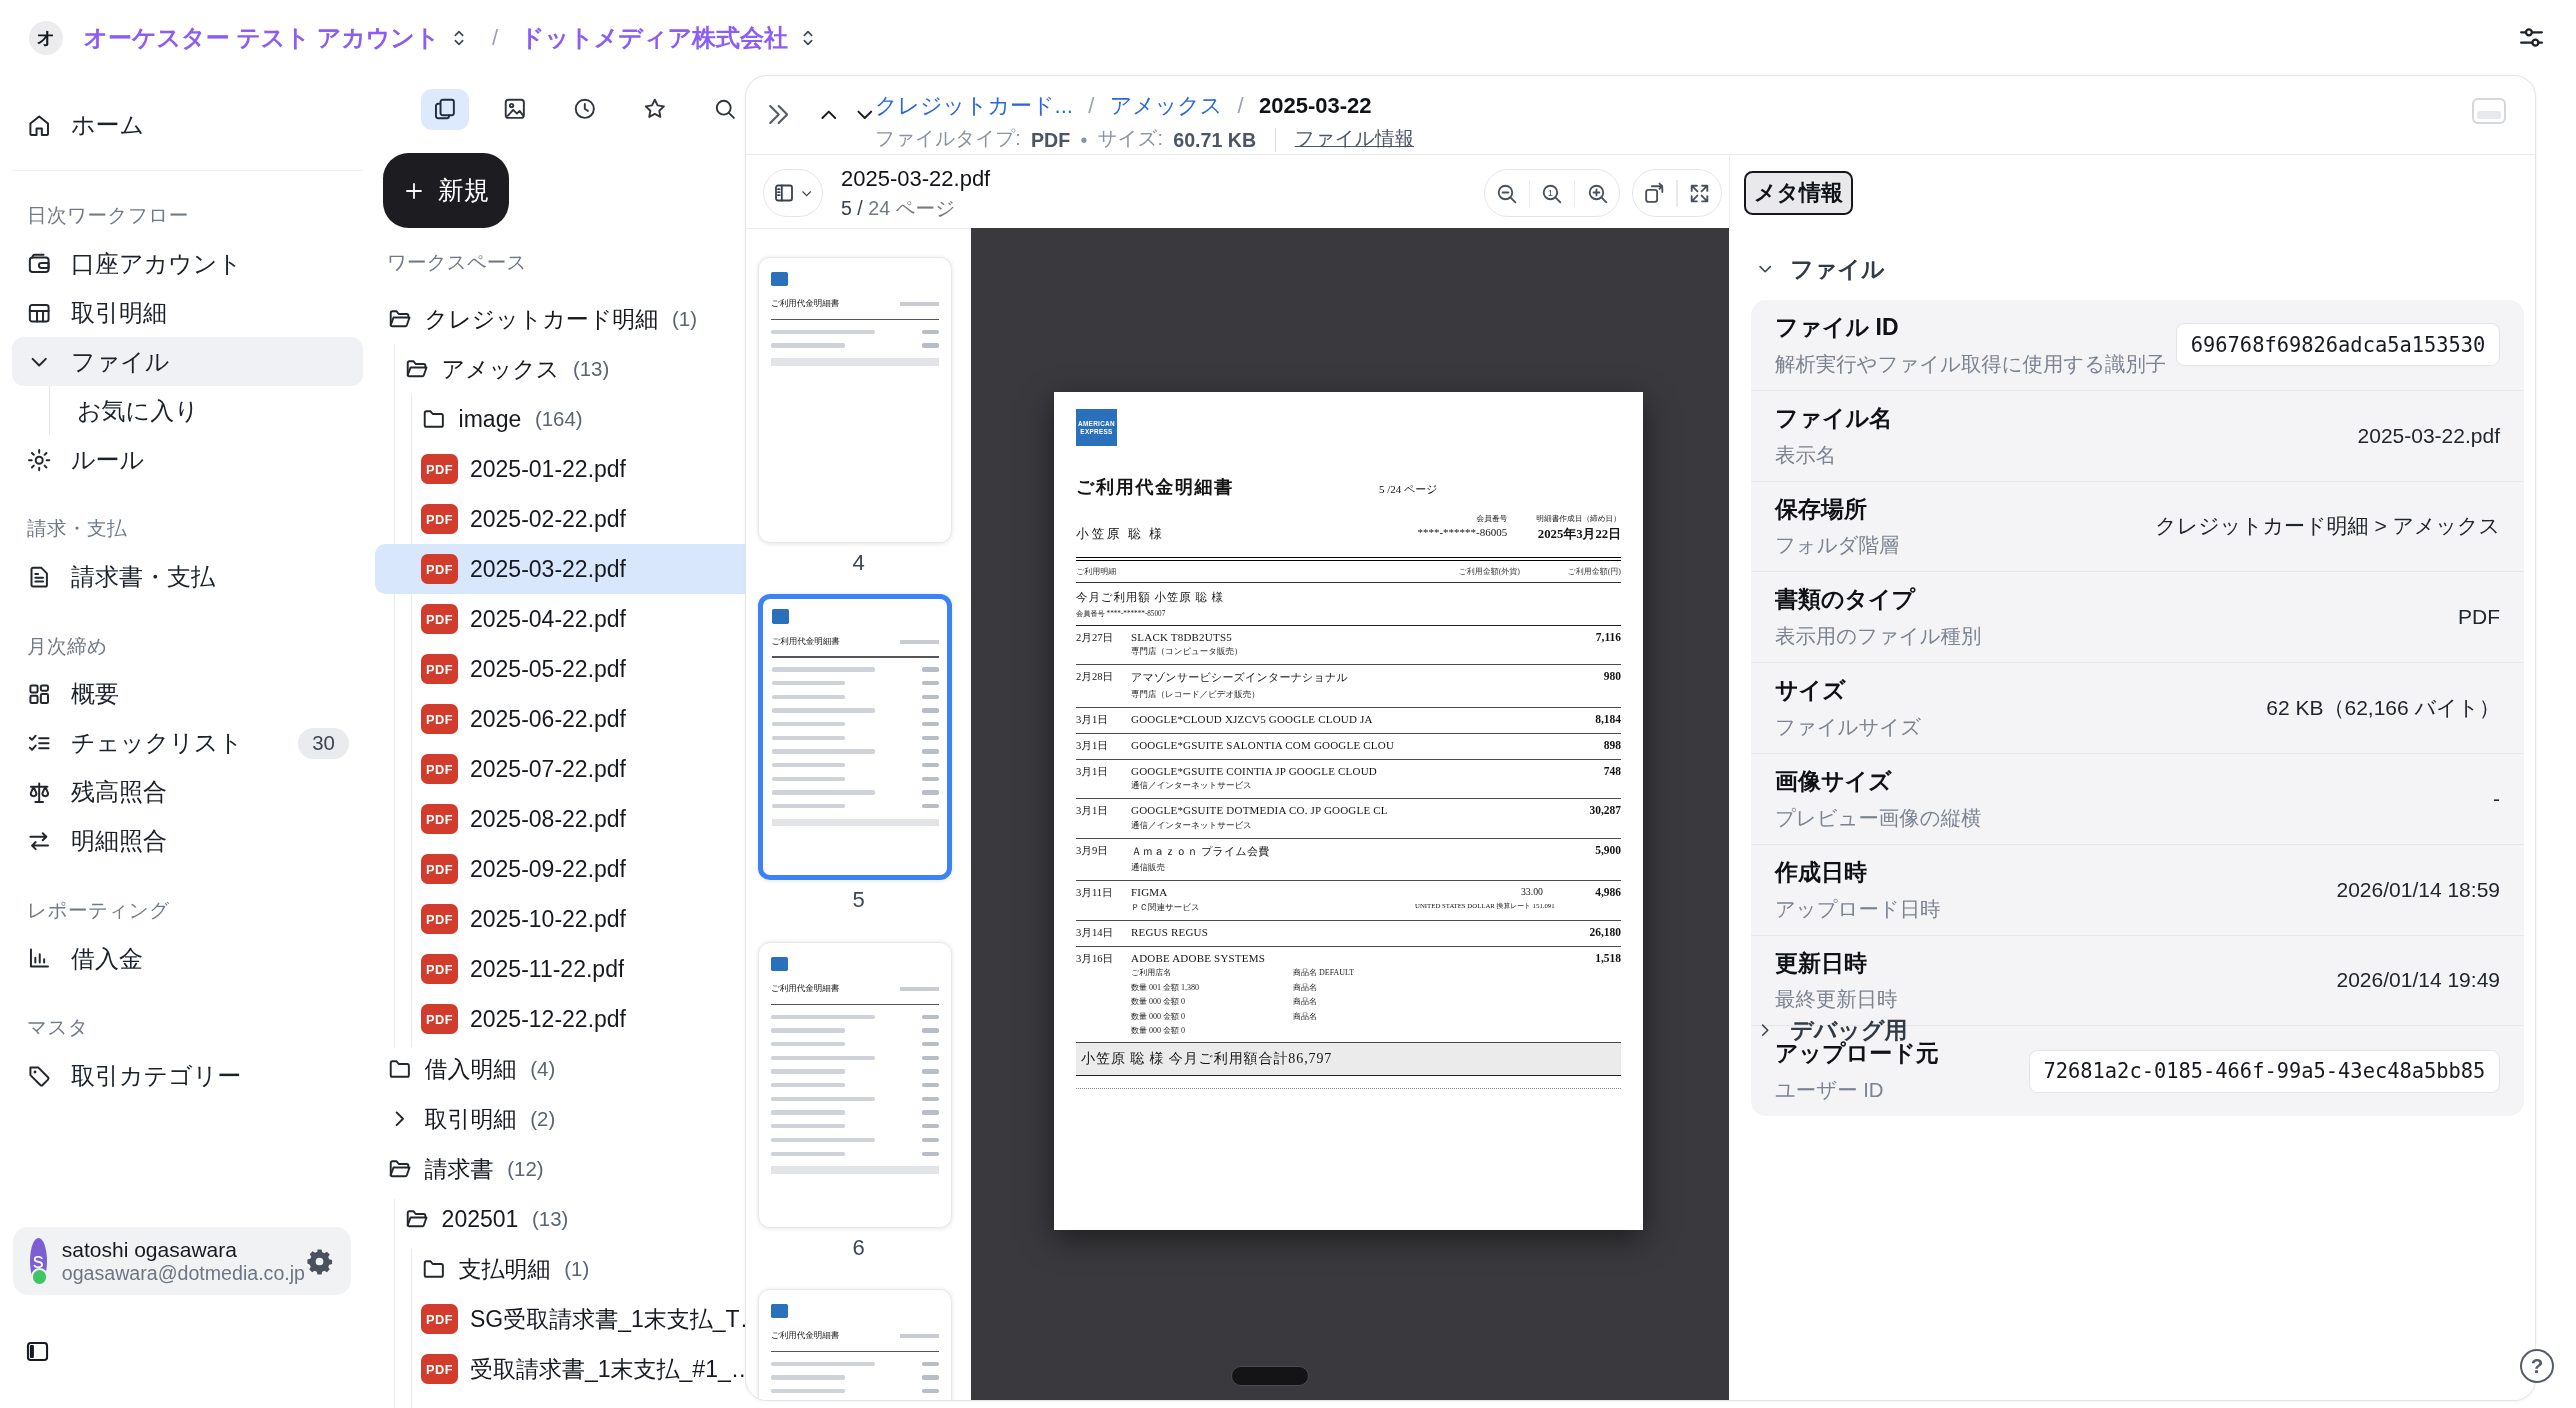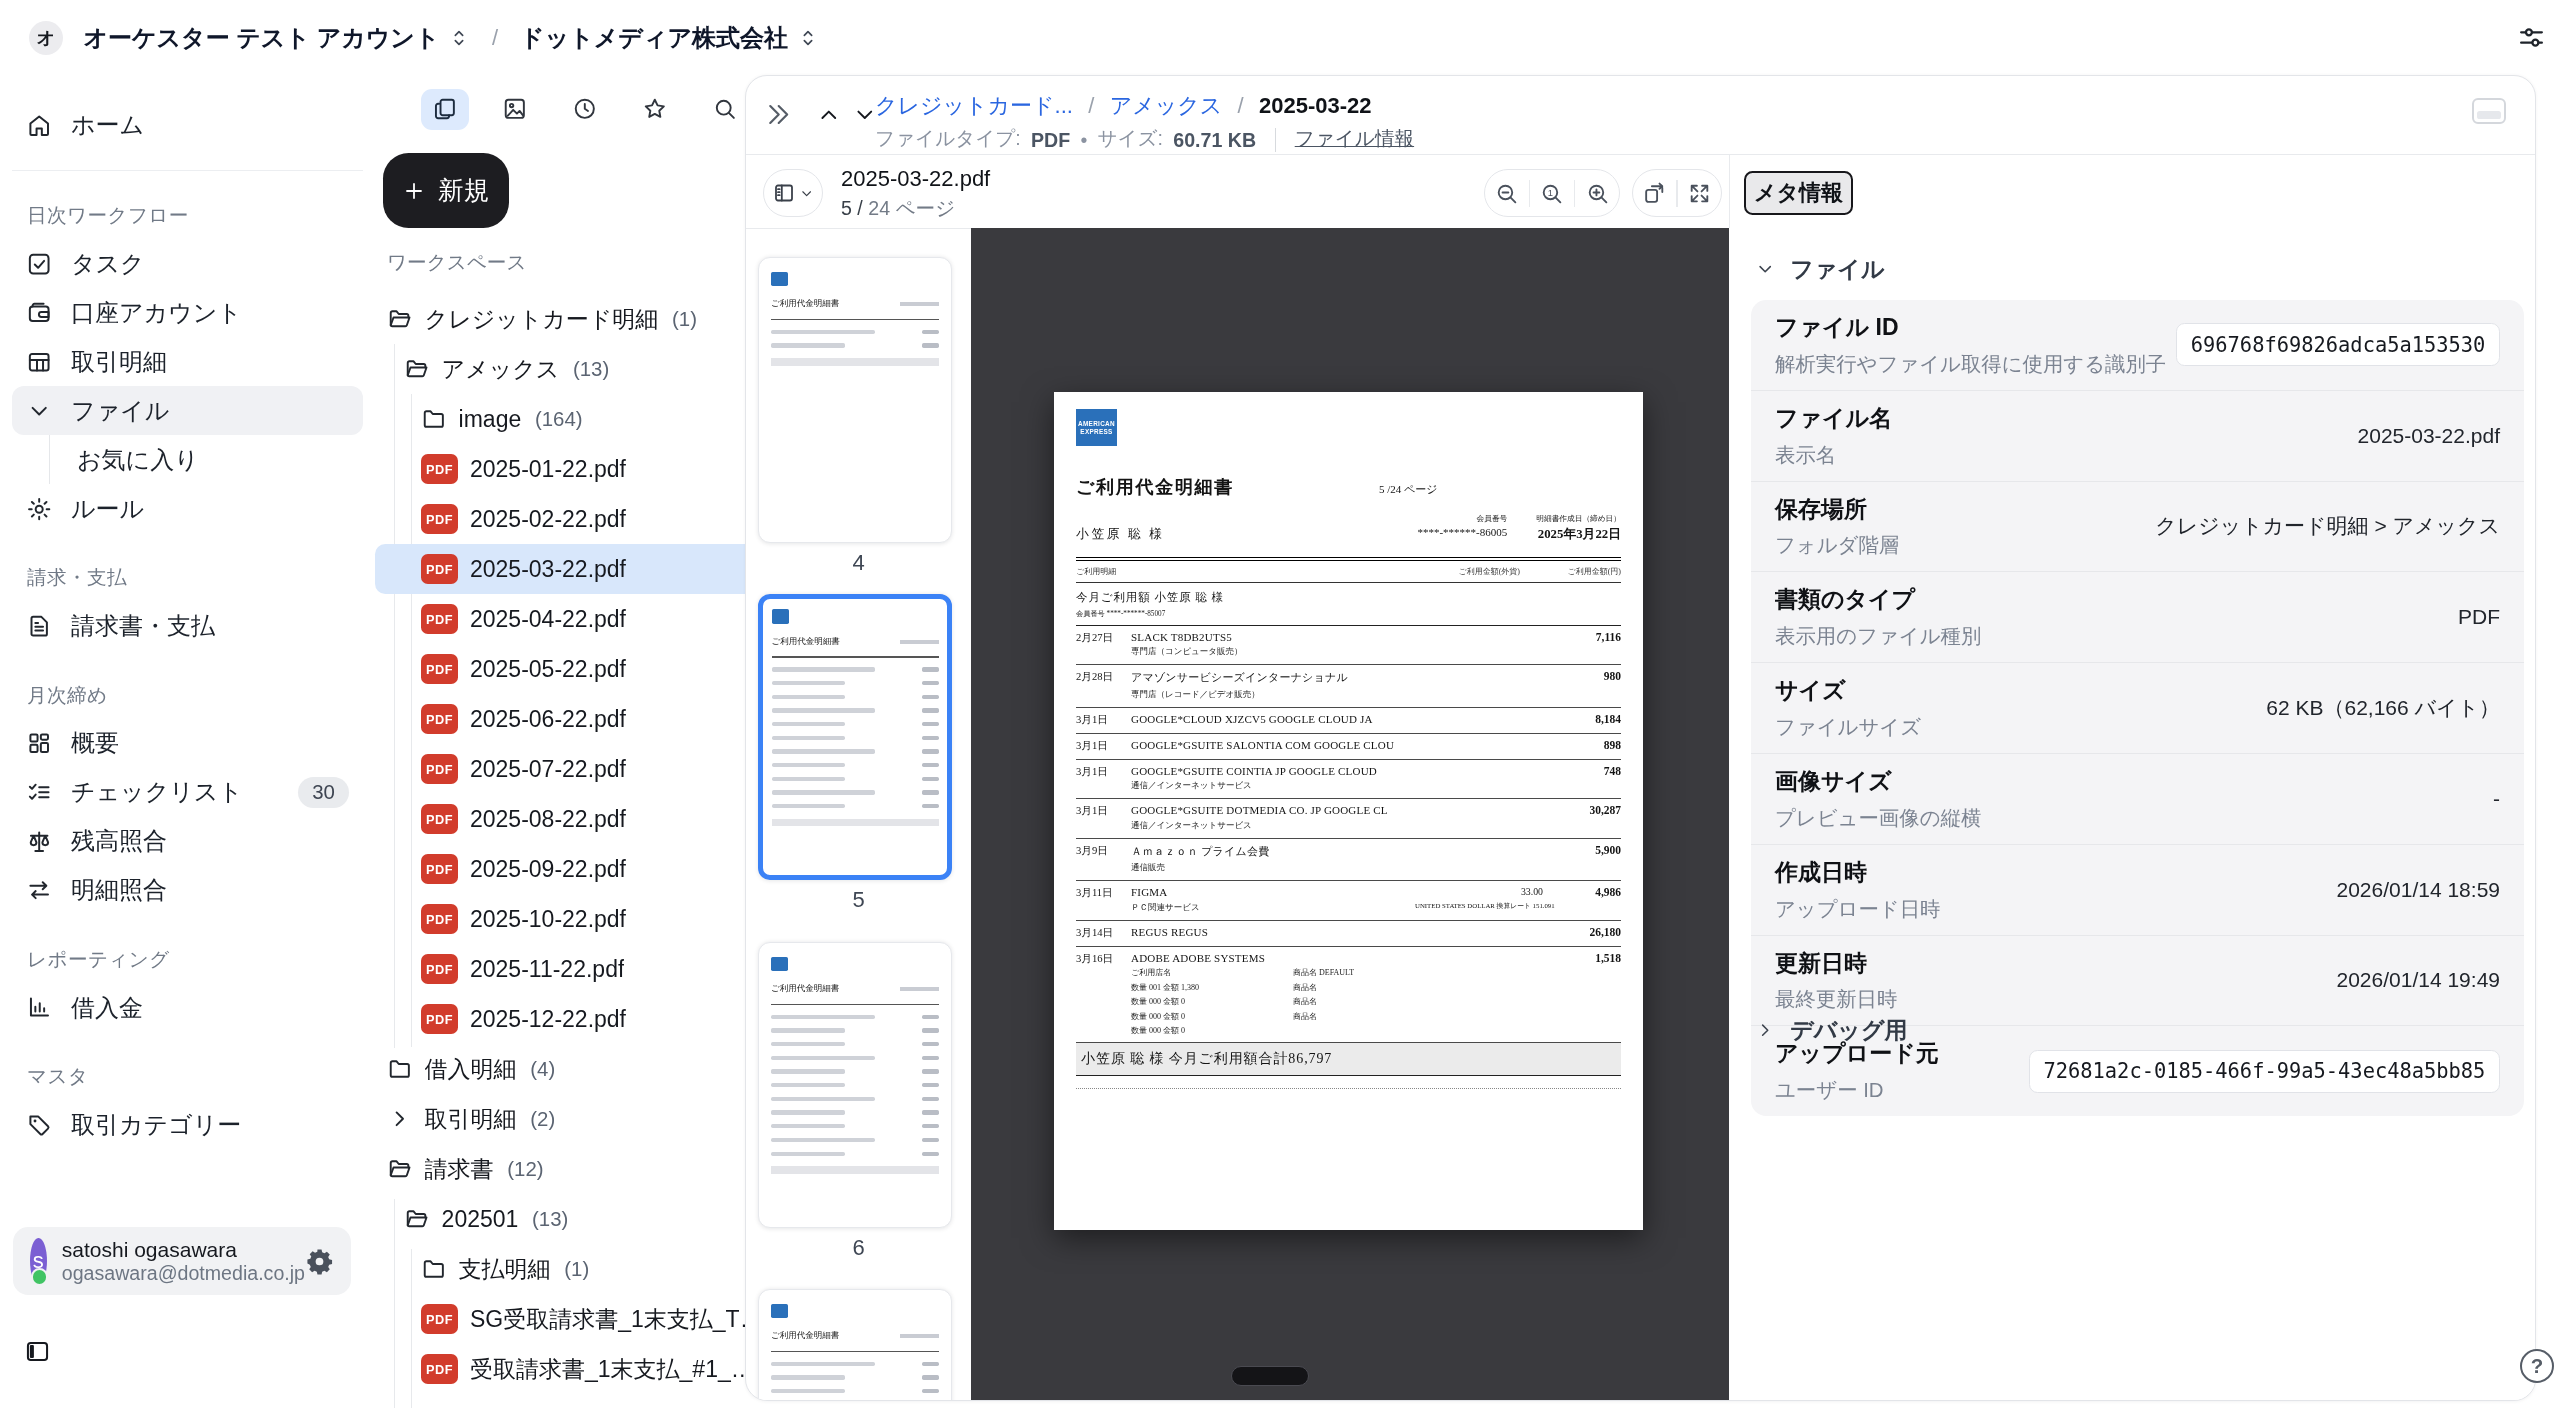--- a/index.html
+++ b/index.html
@@ -3,21 +3,21 @@
 <meta charset="utf-8">
 <style>
   html,body{margin:0;padding:0;background:#fff}
   #app{position:relative;width:2576px;height:1409px;background:#fff;overflow:hidden;
        font-family:"Liberation Sans","DejaVu Sans",sans-serif;color:#1c222b}
   .ic{display:inline-flex;flex:none}
   .ic svg{width:100%;height:100%}
   
   #topbar{position:absolute;left:0;top:0;width:2576px;height:75px;display:flex;align-items:center;padding:0 29px;box-sizing:border-box;background:#fff}
   #tb-avatar{width:34px;height:34px;border-radius:50%;background:#ececef;display:flex;align-items:center;justify-content:center;font-size:18px;font-weight:700;color:#16191f}
-  .tb-name{font-size:24px;font-weight:600;color:#0f172a;margin-left:20.4px}
+  .tb-name{font-size:24px;font-weight:600;color:#8b5cf6;margin-left:20.4px}
   .tb-sel{width:22px;height:22px;color:#3f4754;margin-left:8.5px}
   .tb-slash{font-size:22px;color:#9aa1ac;margin:0 22px}
   #tb-sliders{margin-left:auto;width:31px;height:31px;color:#1f242b;cursor:pointer}
   
   #sidebar{position:absolute;left:0;top:75px;width:375px;height:1334px;background:#fff}
   .nav-item{position:relative;display:flex;align-items:center;height:49px;margin:0 12px;padding:0 13.6px;border-radius:12px;gap:19px;font-size:24px;color:#1c222b;cursor:pointer}
   .nav-item .ic{width:26.4px;height:26.4px;color:#22272e}
   .nav-item.sel{background:#f0f1f4}
   .nav-child{padding-left:65px}
   .nav-child::before{content:"";position:absolute;left:37px;top:0;bottom:0;width:1.3px;background:#e5e7ea}
@@ -184,29 +184,20 @@
           </svg>
         </span>
       <span>ホーム</span>
     </div>
     <div id="side-divider"></div>
     <nav id="side-nav">
         <div class="sec-label">日次ワークフロー</div>
         <div class="nav-item">
           <span class="ic">
             <svg viewBox="0 0 24 24" fill="none" stroke="currentColor" stroke-width="1.8" stroke-linecap="round" stroke-linejoin="round">
-              <rect x="3.5" y="3.5" width="17" height="17" rx="3"></rect>
-              <path d="m8 12.3 3 3 5.5-6.3"></path>
-            </svg>
-          </span>
-          <span>タスク</span>
-        </div>
-        <div class="nav-item">
-          <span class="ic">
-            <svg viewBox="0 0 24 24" fill="none" stroke="currentColor" stroke-width="1.8" stroke-linecap="round" stroke-linejoin="round">
               <rect x="3.5" y="6" width="17" height="13" rx="2.5"></rect>
               <path d="M14 11h6.5v4.5H14a2.25 2.25 0 0 1 0-4.5z"></path>
               <path d="M6 6V5.2A1.7 1.7 0 0 1 7.7 3.5H16"></path>
             </svg>
           </span>
           <span>口座アカウント</span>
         </div>
         <div class="nav-item">
           <span class="ic">
             <svg viewBox="0 0 24 24" fill="none" stroke="currentColor" stroke-width="1.8" stroke-linecap="round" stroke-linejoin="round">

